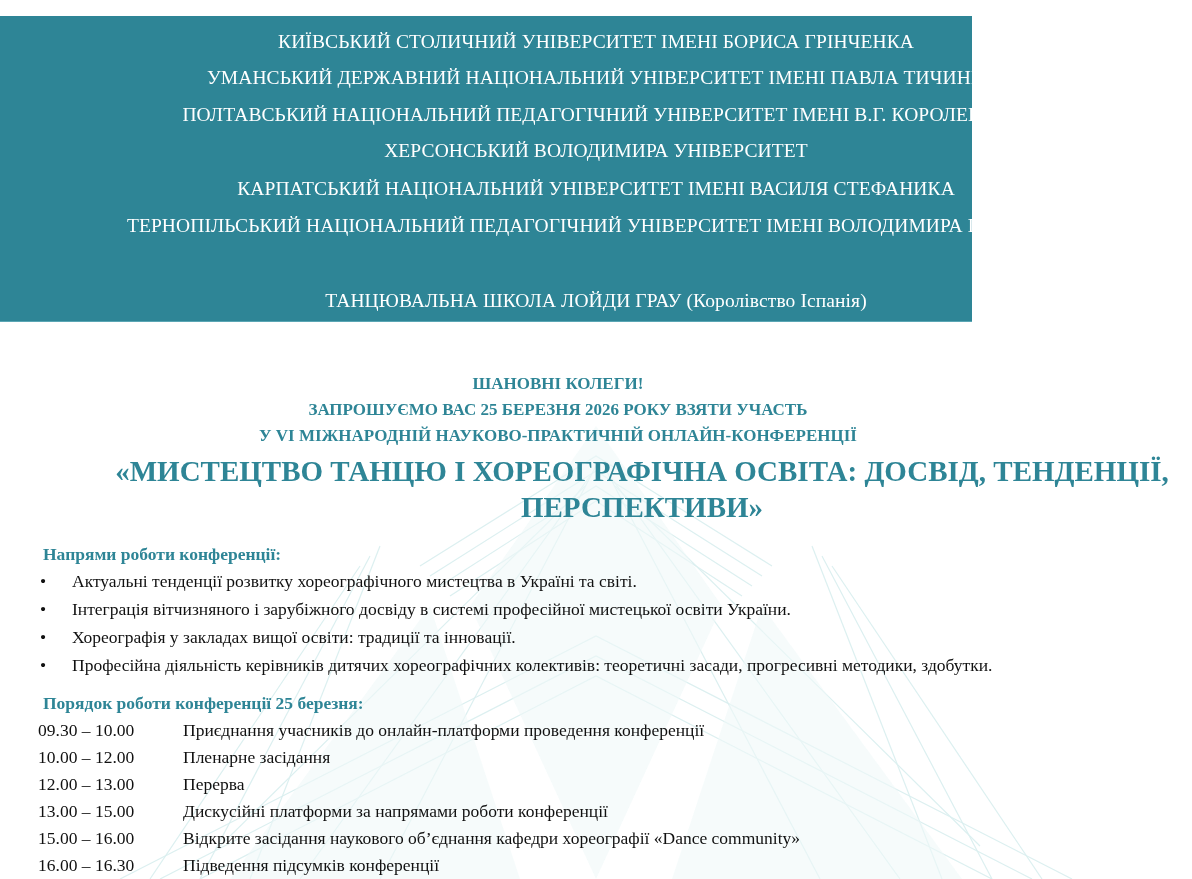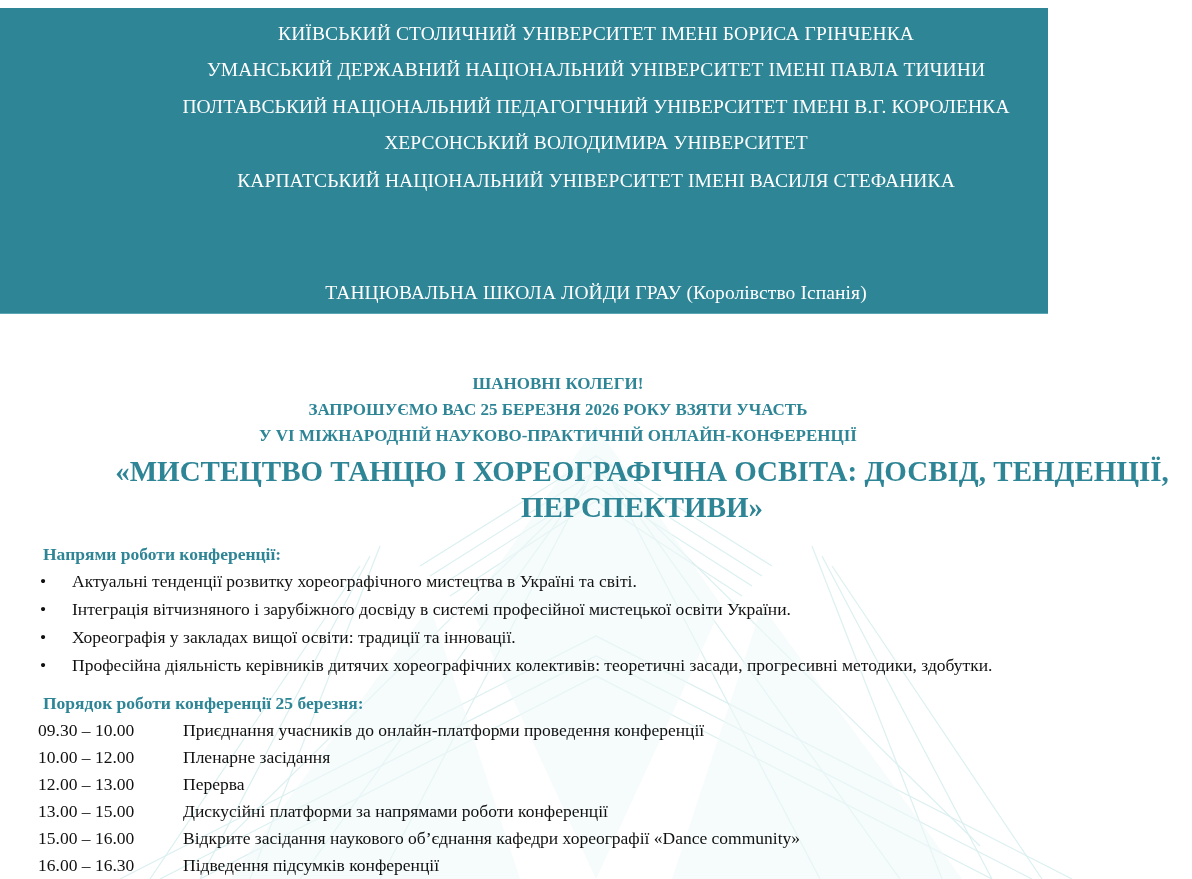--- a/index.html
+++ b/index.html
@@ -3,21 +3,21 @@
   <meta charset="utf-8">
   <style>
     html, body { margin: 0; padding: 0; }
     body {
       width: 1192px; height: 879px; overflow: hidden; position: relative;
       background: #ffffff;
       font-family: "Liberation Serif", "DejaVu Serif", serif;
       color: #111;
     }
     .header {
-      position: absolute; left: 0; top: 8px; width: 1048px; height: 306px;
+      position: absolute; left: 0; top: 16px; width: 972px; height: 306px;
       background: #2e8596;
       border-bottom: 1px solid #5aa6b4;
       box-sizing: border-box;
     }
     .header .line {
       position: absolute; left: 0; width: 1192px; text-align: center;
       color: #ffffff; font-size: 19.5px; line-height: 24px; letter-spacing: 0.1px;
     }
     .watermark {
       position: absolute; left: 0; top: 306px; width: 1192px; height: 573px;
@@ -50,20 +50,21 @@
   </style>
 </head>
 <body>
 
 <div class="header">
   <div class="line" style="top:14px">КИЇВСЬКИЙ СТОЛИЧНИЙ УНІВЕРСИТЕТ ІМЕНІ БОРИСА ГРІНЧЕНКА</div>
   <div class="line" style="top:50px">УМАНСЬКИЙ ДЕРЖАВНИЙ НАЦІОНАЛЬНИЙ УНІВЕРСИТЕТ ІМЕНІ ПАВЛА ТИЧИНИ</div>
   <div class="line" style="top:87px">ПОЛТАВСЬКИЙ НАЦІОНАЛЬНИЙ ПЕДАГОГІЧНИЙ УНІВЕРСИТЕТ ІМЕНІ В.Г. КОРОЛЕНКА</div>
   <div class="line" style="top:123px">ХЕРСОНСЬКИЙ ВОЛОДИМИРА УНІВЕРСИТЕТ</div>
   <div class="line" style="top:161px">КАРПАТСЬКИЙ НАЦІОНАЛЬНИЙ УНІВЕРСИТЕТ ІМЕНІ ВАСИЛЯ СТЕФАНИКА</div>
+  <div class="line" style="top:198px">ТЕРНОПІЛЬСЬКИЙ НАЦІОНАЛЬНИЙ ПЕДАГОГІЧНИЙ УНІВЕРСИТЕТ ІМЕНІ ВОЛОДИМИРА ГНАТЮКА</div>
   <div class="line" style="top:273px">ТАНЦЮВАЛЬНА ШКОЛА ЛОЙДИ ГРАУ (Королівство Іспанія)</div>
 </div>
 
 <svg class="watermark" viewBox="0 0 1192 573" xmlns="http://www.w3.org/2000/svg">
   <g fill="none" stroke="#bfe3e4" stroke-width="1.2">
     <path d="M596 160 L380 573"></path>
       <path d="M604 160 L820 573"></path>
     <path d="M590 170 L300 573"></path>
       <path d="M610 170 L900 573"></path>
     <path d="M585 180 L220 540"></path>

